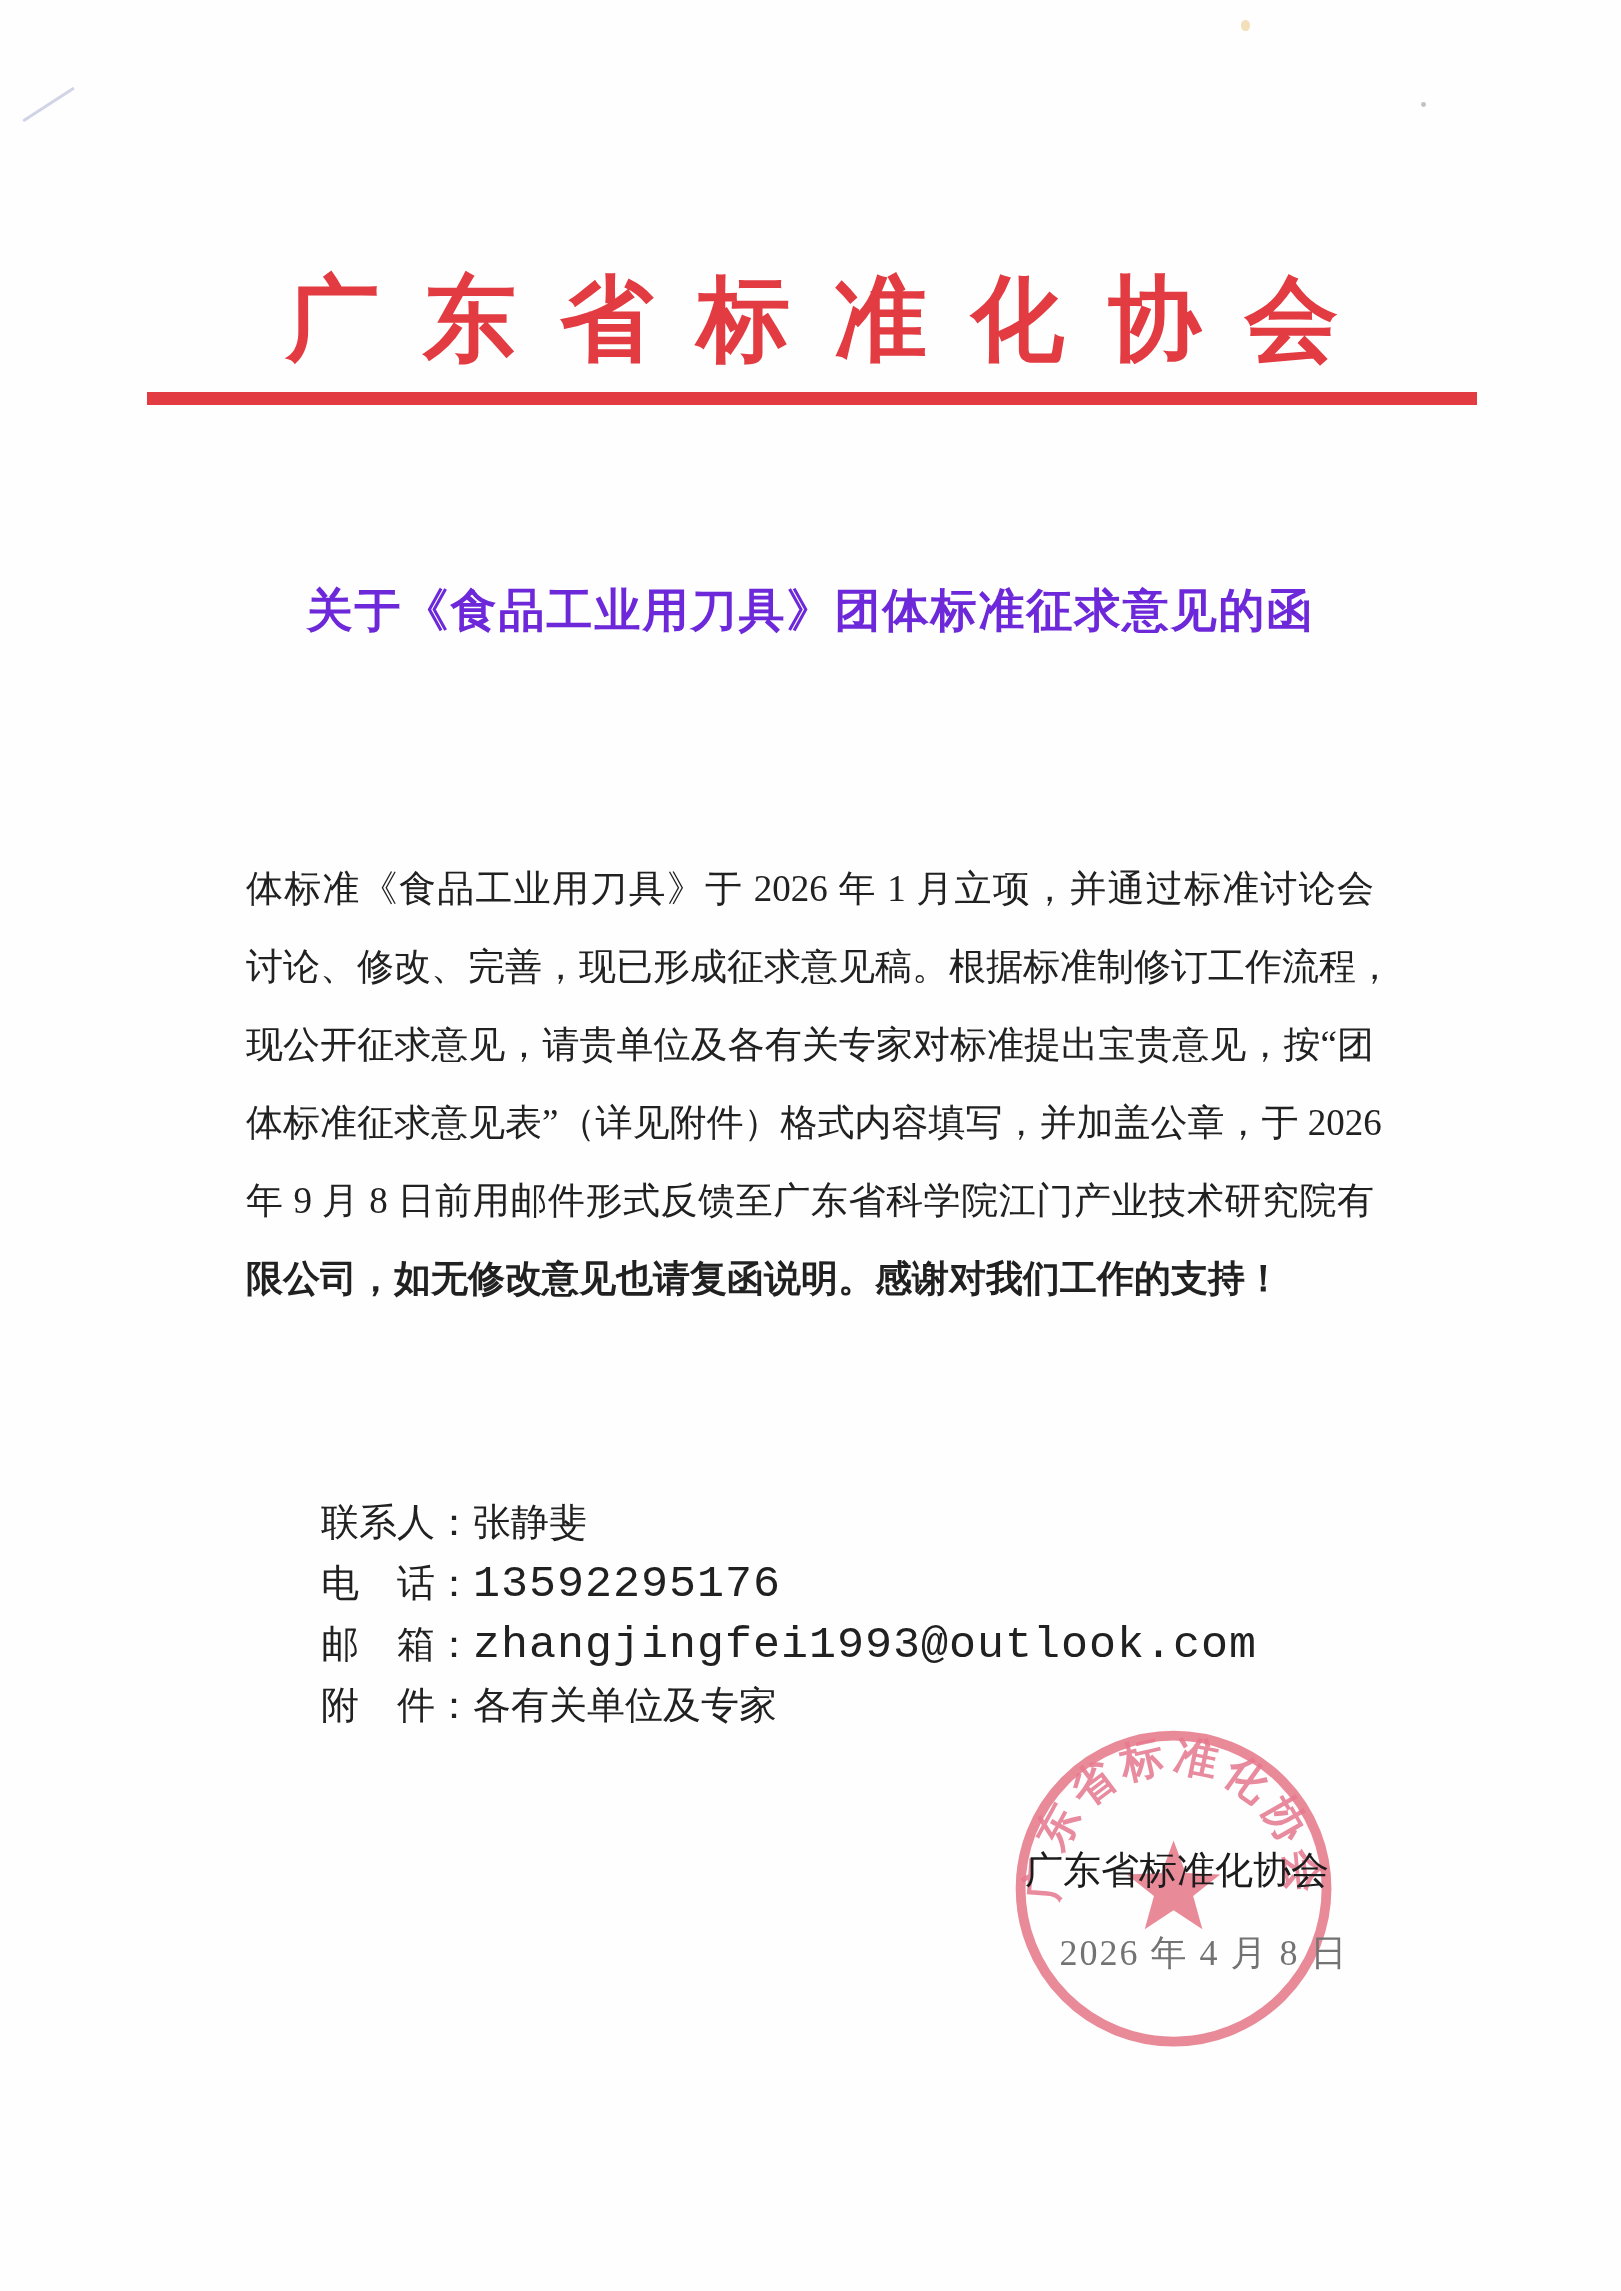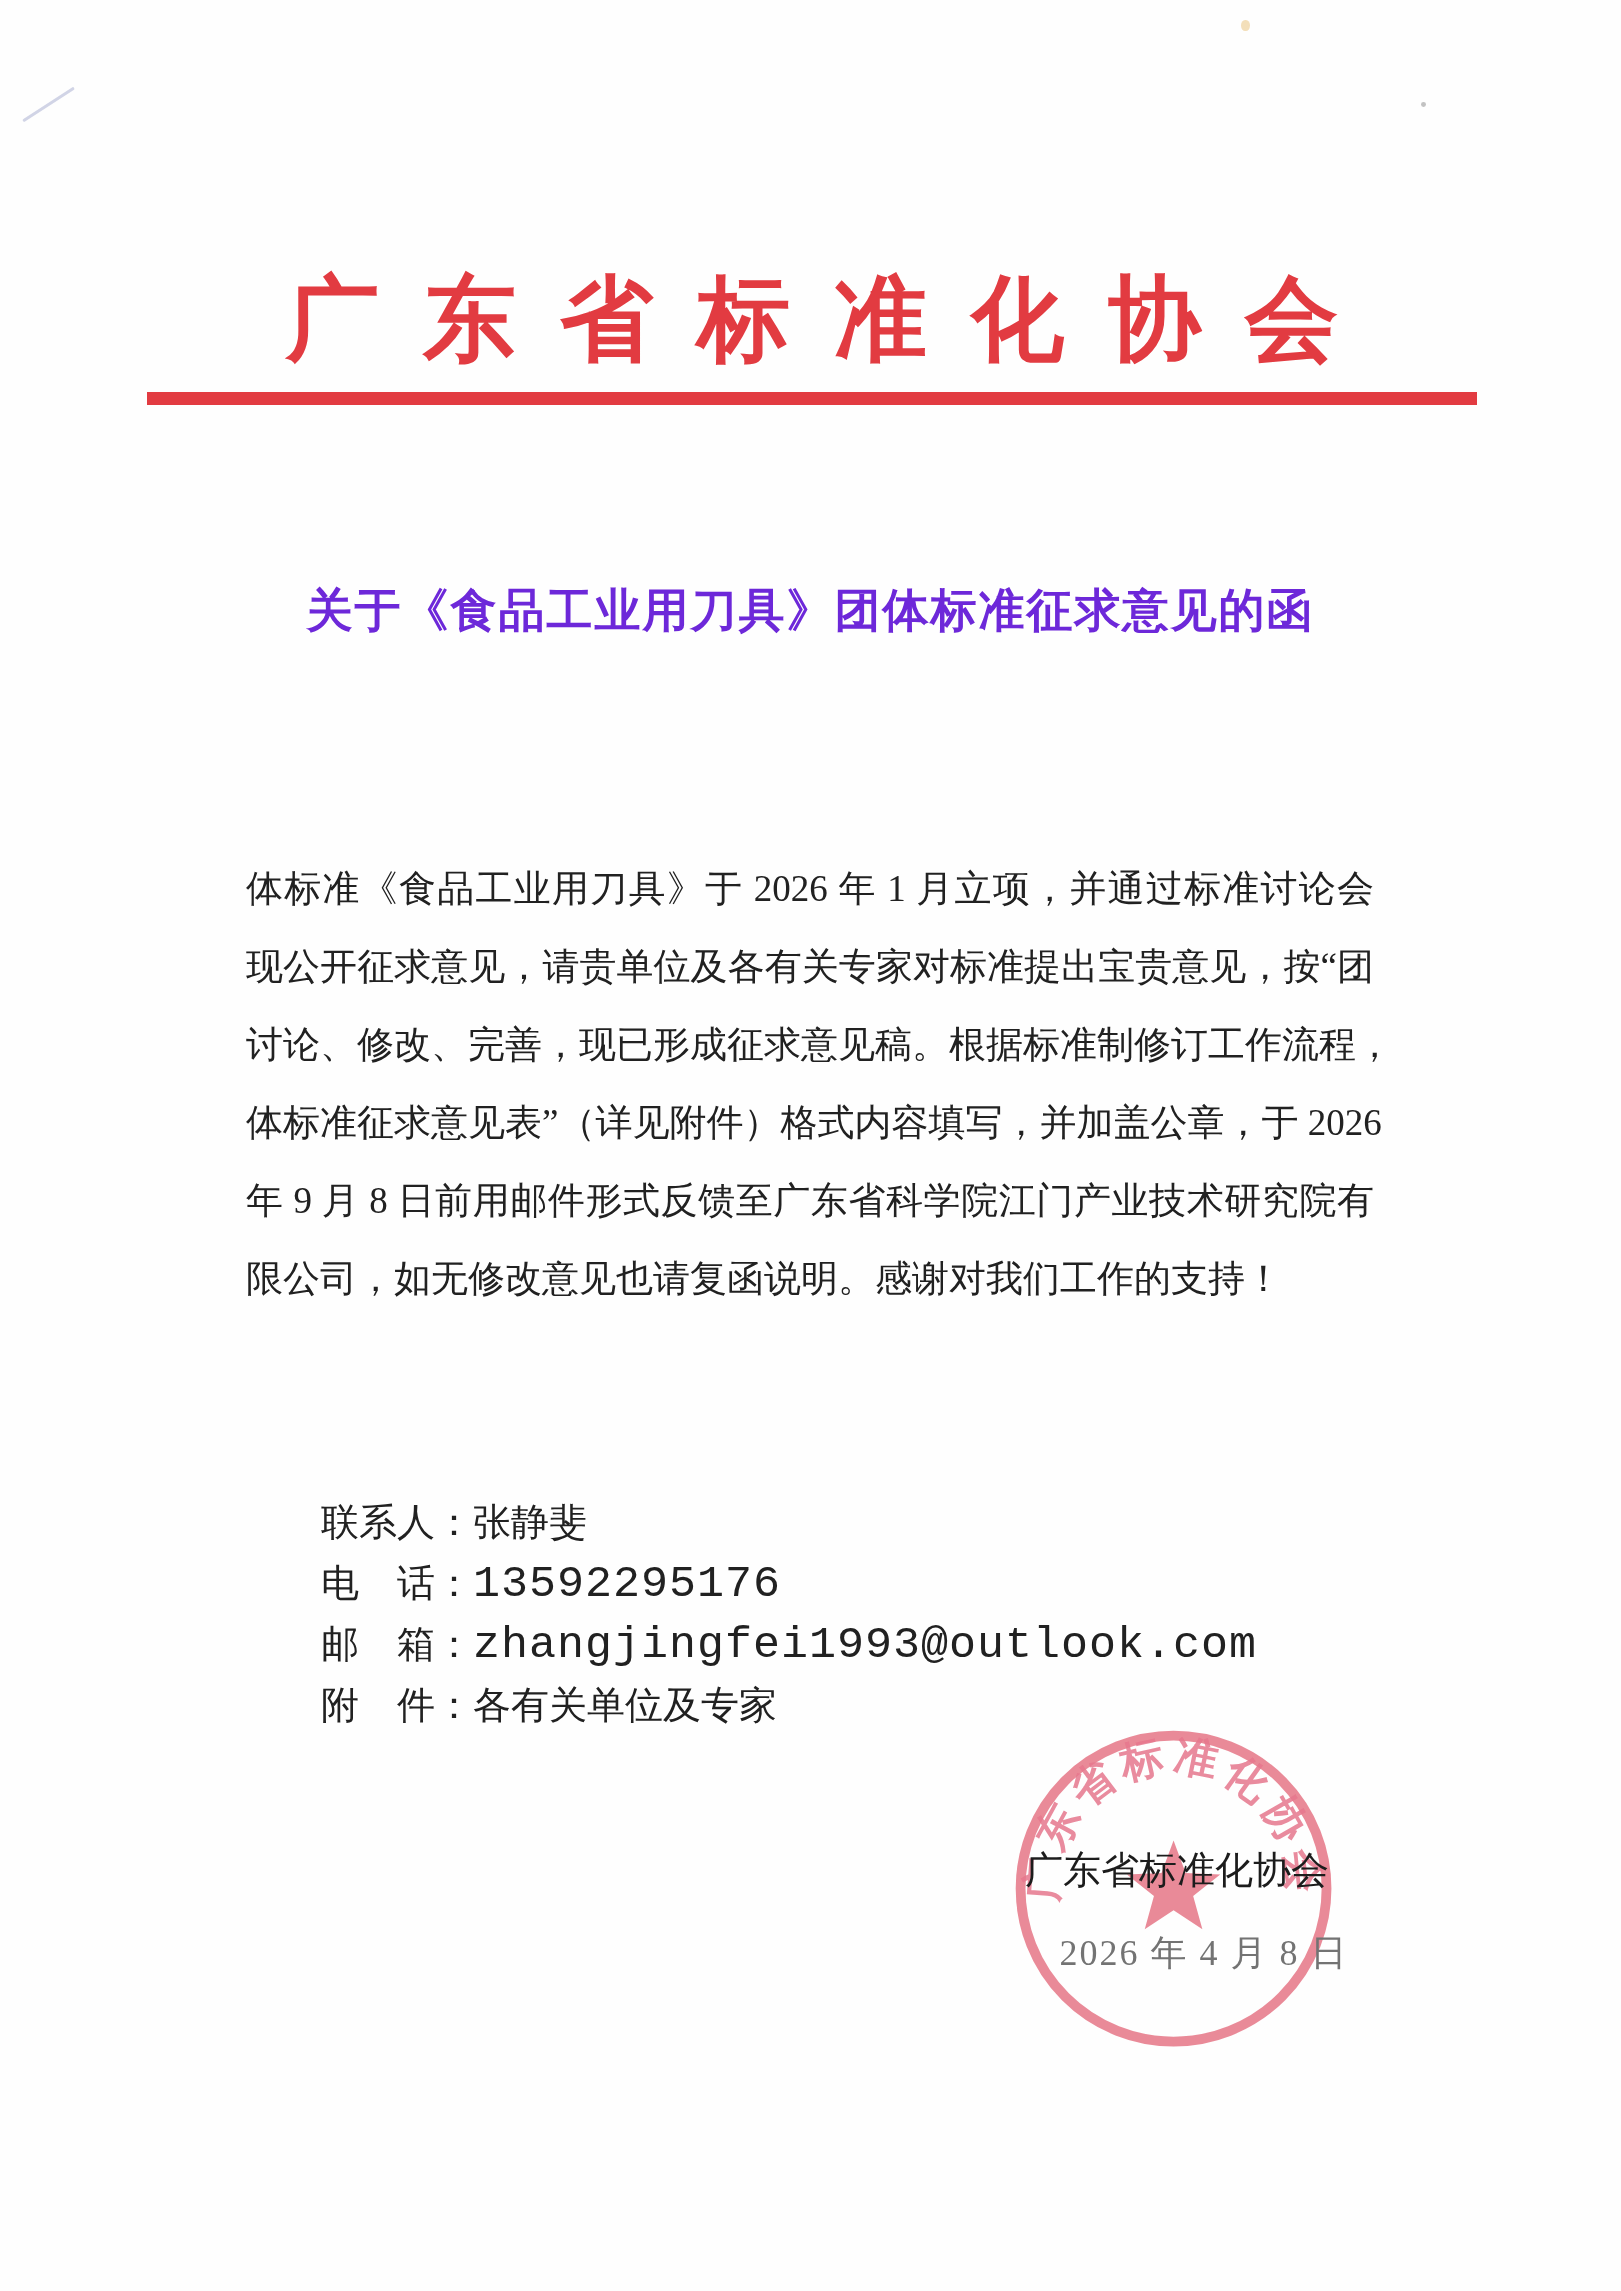--- a/index.html
+++ b/index.html
@@ -40,21 +40,21 @@
   .body-block{
     position:absolute;left:246px;top:850px;width:1128px;
     font-size:37px;
   }
   .body-line{
     height:78px;line-height:78px;
     text-align:justify;text-align-last:justify;
     white-space:nowrap;
   }
   .body-line.first{text-indent:74px;}
-  .body-line.last{text-align:left;text-align-last:left;}
+  .body-line.last{text-align:left;text-align-last:left;font-weight:bold;}
   
   .contact-block{
     position:absolute;left:321px;top:1492px;width:882px;
     font-size:38px;
   }
   .contact-row{height:61px;line-height:61px;white-space:nowrap;}
   .contact-value.latin{
     font-family:"Liberation Mono","DejaVu Sans Mono",monospace;
     font-size:45px;letter-spacing:1px;
   }
@@ -98,22 +98,22 @@
   <div class="speck-gray"></div>
 
   <div class="org-title">广东省标准化协会</div>
   <div class="red-rule"></div>
 
   <div class="doc-title">关于《食品工业用刀具》团体标准征求意见的函</div>
 
 
   <div class="body-block">
     <div class="body-line">体标准《食品工业用刀具》于 2026 年 1 月立项，并通过标准讨论会</div>
+    <div class="body-line">讨论、修改、完善，现已形成征求意见稿。根据标准制修订工作流程，</div>
     <div class="body-line">现公开征求意见，请贵单位及各有关专家对标准提出宝贵意见，按“团</div>
-    <div class="body-line">讨论、修改、完善，现已形成征求意见稿。根据标准制修订工作流程，</div>
     <div class="body-line">体标准征求意见表”（详见附件）格式内容填写，并加盖公章，于 2026</div>
     <div class="body-line">年 9 月 8 日前用邮件形式反馈至广东省科学院江门产业技术研究院有</div>
     <div class="body-line last">限公司，如无修改意见也请复函说明。感谢对我们工作的支持！</div>
   </div>
 
   <div class="contact-block">
     <div class="contact-row">
       <span class="contact-label">联系人：</span><span class="contact-value">张静斐</span>
     </div>
     <div class="contact-row">

